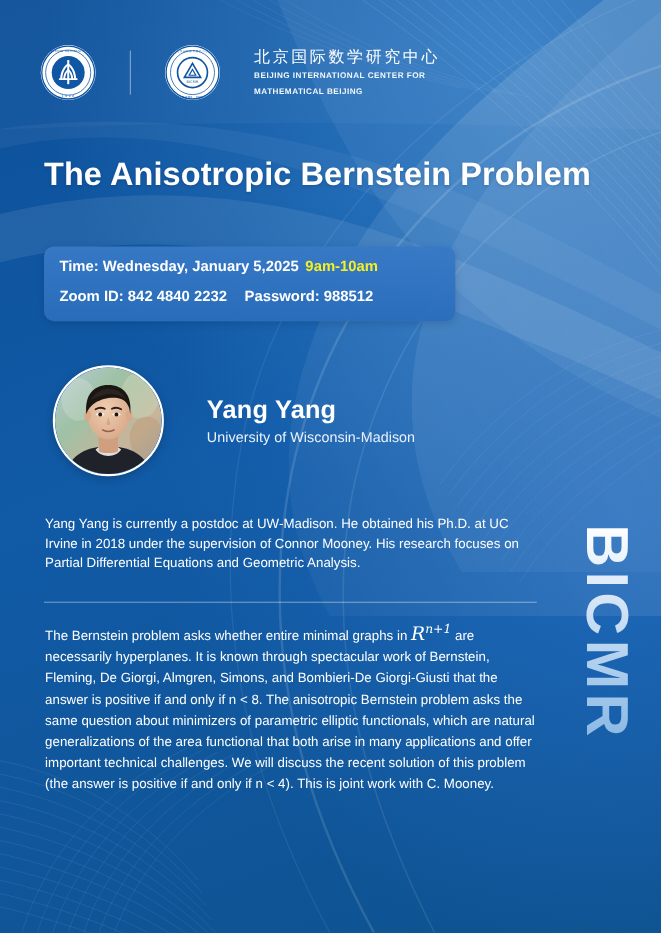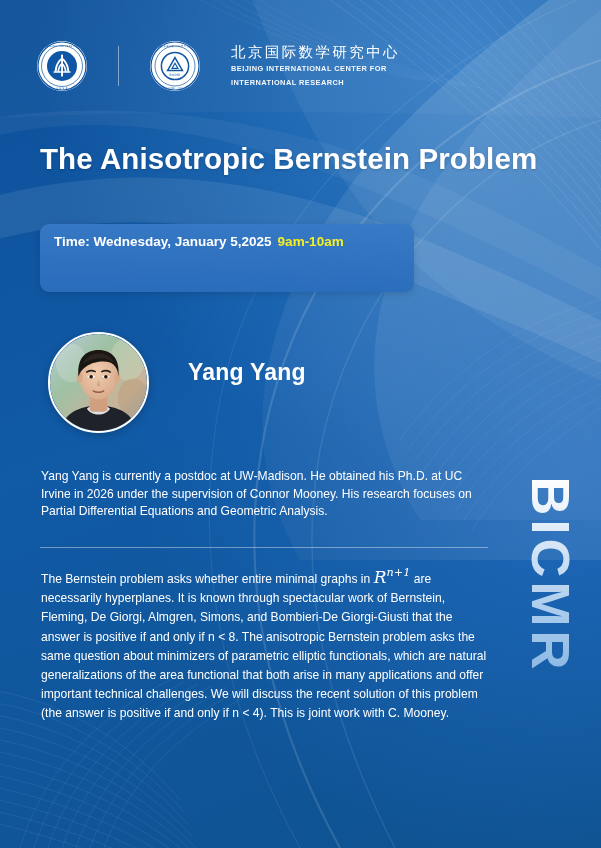--- a/index.html
+++ b/index.html
@@ -251,29 +251,32 @@
         <g fill="#0f56a4" font-size="2.4" font-family="DejaVu Sans, sans-serif">
           <text x="26" y="7.0" text-anchor="middle" letter-spacing="0.5">北京国际数学研究中心</text>
           <text x="26" y="48.8" text-anchor="middle" letter-spacing="0.3">BICMR · PKU</text>
         </g>
       </svg>
     </div>
 
     <div class="org-text">
       <div class="org-cn">北京国际数学研究中心</div>
       <div class="org-en">BEIJING INTERNATIONAL CENTER FOR</div>
-      <div class="org-en">INTERNATIONAL RESEARCH</div>
+      <div class="org-en">MATHEMATICAL BEIJING</div>
     </div>
   </div>
 
   <div class="title">The Anisotropic Bernstein Problem</div>
 
   <div class="infobox">
     <div class="info-line l1">
       <span>Time: Wednesday, January 5,2025</span><span class="hl">9am-10am</span>
+    </div>
+    <div class="info-line">
+      <span>Zoom ID: 842 4840 2232</span><span class="gap"></span><span>Password: 988512</span>
     </div>
   </div>
 
   <div class="avatar">
     <svg viewBox="0 0 100 100" xmlns="http://www.w3.org/2000/svg">
       <defs>
         <linearGradient id="bgph" x1="0" y1="0" x2="1" y2="1">
           <stop offset="0%" stop-color="#b9ccd6"></stop>
           <stop offset="35%" stop-color="#9ec1a4"></stop>
           <stop offset="70%" stop-color="#c9b49a"></stop>
@@ -316,22 +319,23 @@
         <circle cx="57.6" cy="44.1" r="1.85" fill="#20160f"></circle>
 
         <path d="M50,46.5 L48.2,53 C48.2,54.2 51.8,54.2 51.8,53 L50,46.5" fill="#c9936f" opacity=".55"></path>
 
         <path d="M44.6,58.6 C47.4,60.6 52.6,60.6 55.4,58.6" stroke="#9a5a4a" stroke-width="1.4" fill="none" stroke-linecap="round"></path>
       </g>
     </svg>
   </div>
 
   <div class="speaker-name">Yang Yang</div>
-
-  <div class="bio">Yang Yang is currently a postdoc at UW-Madison. He obtained his Ph.D. at UC Irvine in 2026 under the supervision of Connor Mooney. His research focuses on Partial Differential Equations and Geometric Analysis.</div>
+  <div class="speaker-aff">University of Wisconsin-Madison</div>
+
+  <div class="bio">Yang Yang is currently a postdoc at UW-Madison. He obtained his Ph.D. at UC Irvine in 2018 under the supervision of Connor Mooney. His research focuses on Partial Differential Equations and Geometric Analysis.</div>
 
   <div class="divider"></div>
 
   <div class="abstract">
     <span>The Bernstein problem asks whether entire minimal graphs in</span>
     <span class="math"><span>R</span><sup>n+1</sup></span>
     <span>are necessarily hyperplanes. It is known through spectacular work of Bernstein, Fleming, De Giorgi, Almgren, Simons, and Bombieri-De Giorgi-Giusti that the answer is positive if and only if n &lt; 8. The anisotropic Bernstein problem asks the same question about minimizers of parametric elliptic functionals, which are natural generalizations of the area functional that both arise in many applications and offer important technical challenges. We will discuss the recent solution of this problem (the answer is positive if and only if n &lt; 4). This is joint work with C. Mooney.</span>
   </div>
 
   <div class="bicmr-wm">

